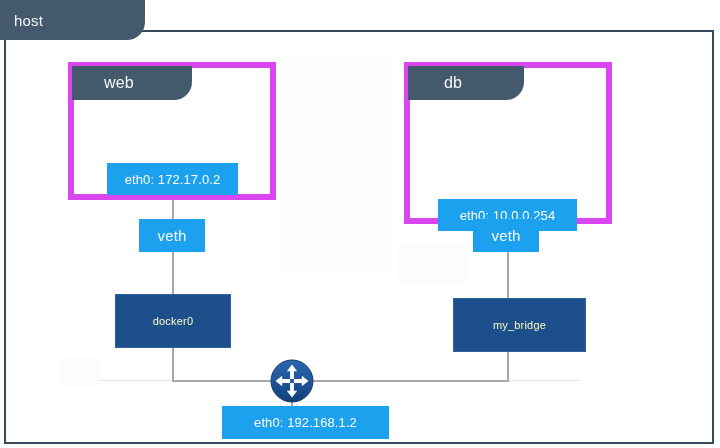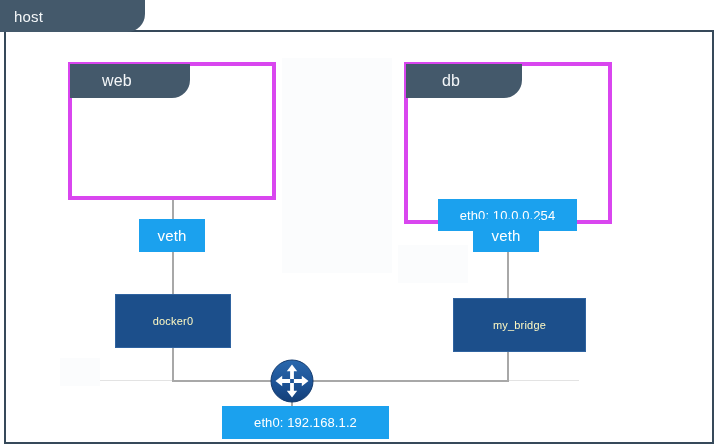--- a/index.html
+++ b/index.html
@@ -30,39 +30,39 @@
     border: 2px solid #36495a;
     box-sizing: border-box;
     background: transparent;
   }
 
   .host-tab {
     position: absolute;
     left: 0px;
     top: 0px;
     width: 145px;
-    height: 32px;
+    height: 40px;
     background: #44596b;
     border-bottom-right-radius: 18px;
     box-sizing: border-box;
     display: flex;
     align-items: center;
   }
   .host-tab-label {
     color: #f4f7f9;
     font-size: 15px;
     padding-left: 14px;
     letter-spacing: 0.2px;
   }
 
   
   .ns-box {
     position: absolute;
     box-sizing: border-box;
-    border: 4px solid #d946ef;
+    border: 6px solid #d946ef;
     background: #ffffff;
   }
   .ns-tab {
     position: absolute;
     left: -2px;
     top: -2px;
     height: 34px;
     background: #44596b;
     border-bottom-right-radius: 18px;
     box-sizing: border-box;
@@ -164,20 +164,23 @@
 
   <div class="line-v" style="left:291px; top:381px; width:2px; height:25px;"></div>
 
   <div class="artifact-line" style="left:100px; top:380px; width:72px; height:1px;"></div>
   <div class="artifact-line" style="left:509px; top:380px; width:70px; height:1px;"></div>
 
   <div class="ns-box" style="left:68px; top:62px; width:208px; height:138px;">
     <div class="ns-tab" style="width:120px;">
       <span class="ns-tab-label">web</span>
     </div>
+  </div>
+  <div class="iface" style="left:107px; top:163px; width:131px; height:32px;">
+    <span>eth0: 172.17.0.2</span>
   </div>
   <div class="iface small" style="left:139px; top:219px; width:66px; height:33px;">
     <span>veth</span>
   </div>
 
   <div class="ns-box" style="left:404px; top:62px; width:208px; height:162px;">
     <div class="ns-tab" style="width:116px;">
       <span class="ns-tab-label">db</span>
     </div>
   </div>

